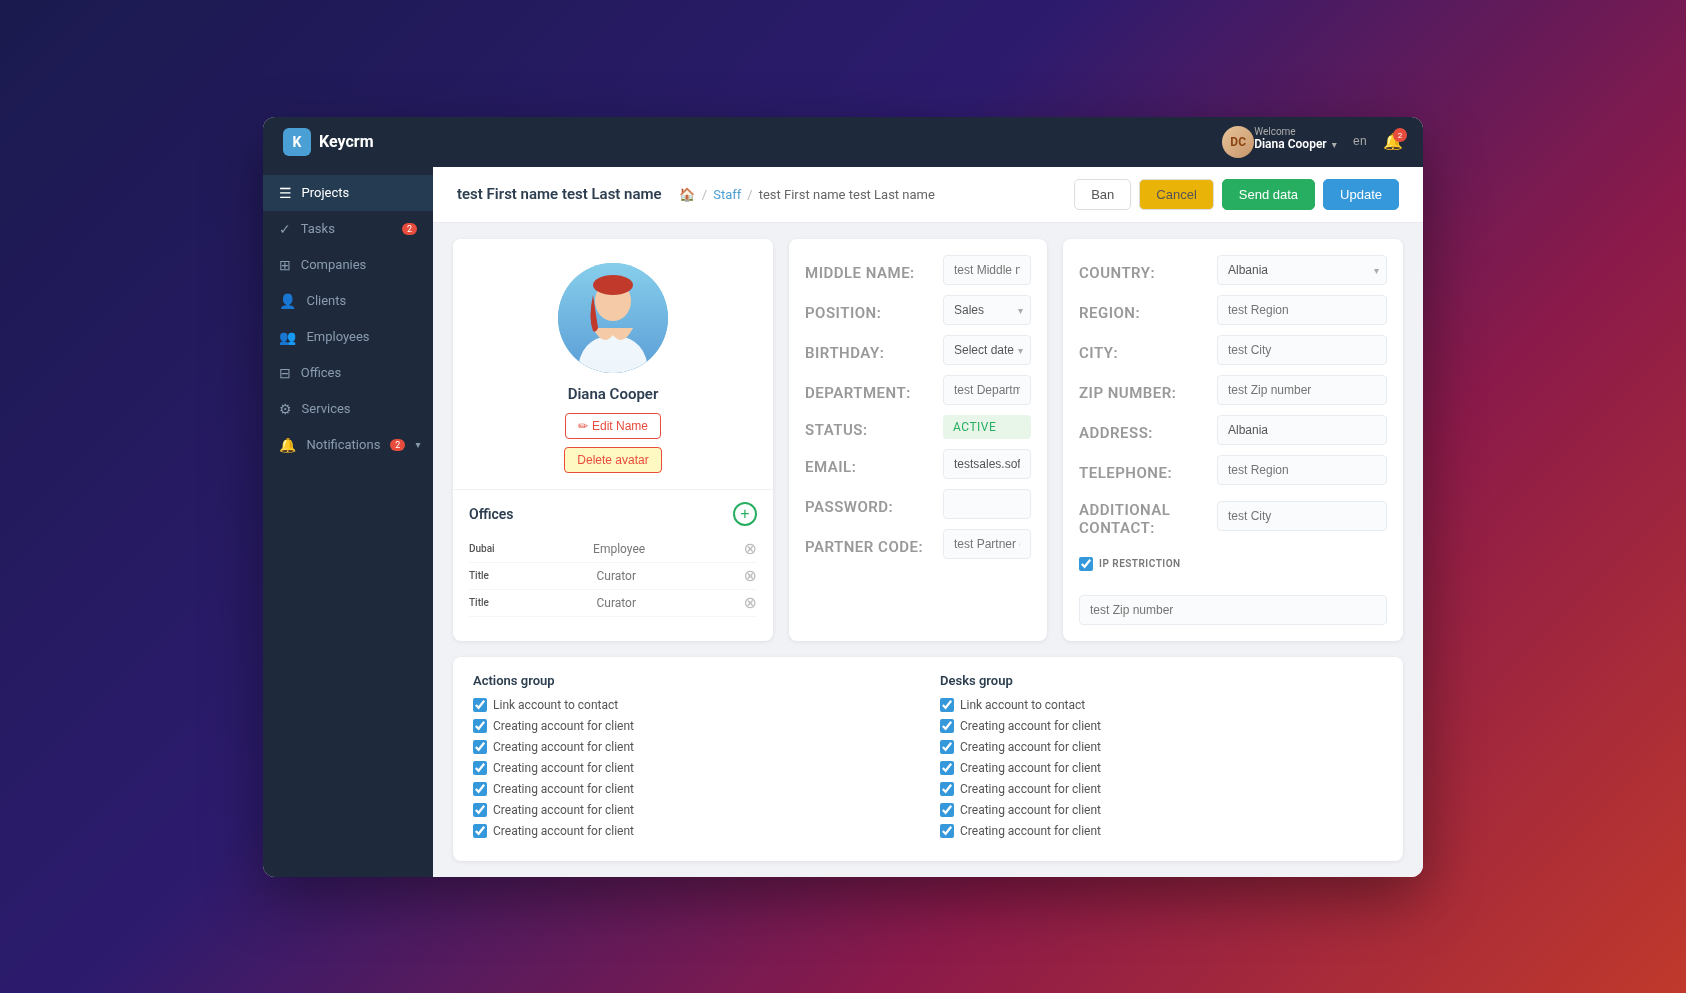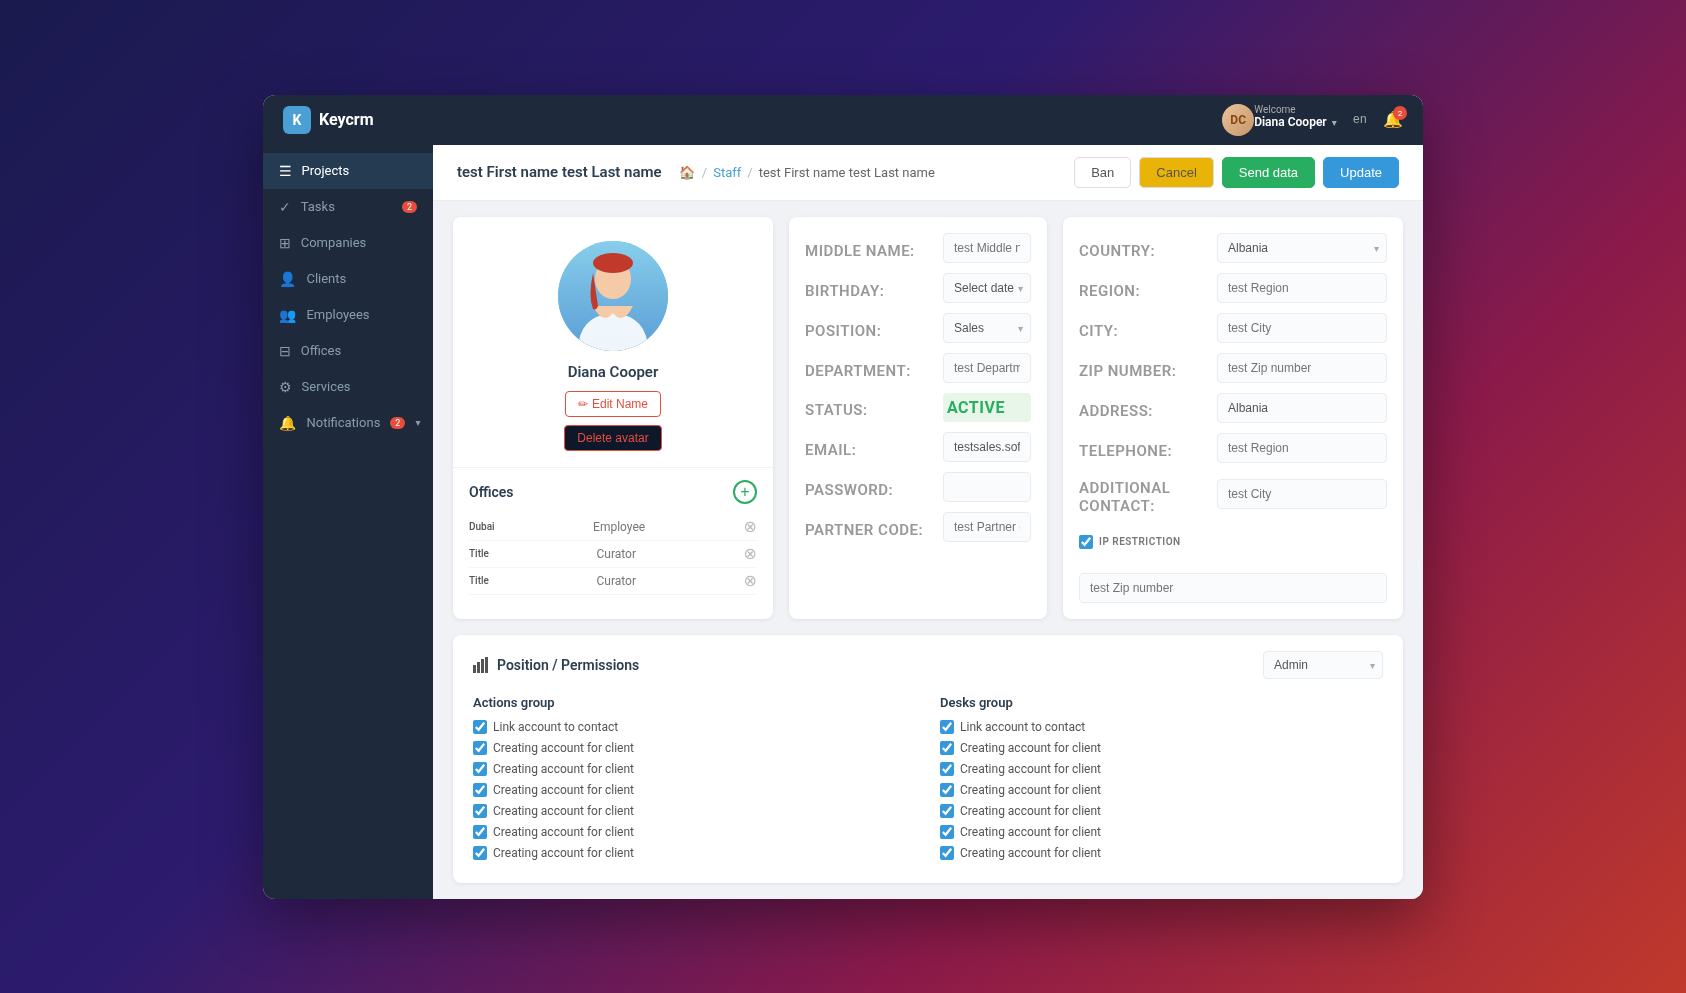--- a/index.html
+++ b/index.html
@@ -247,21 +247,21 @@
       font-size: 12px;
       cursor: pointer;
       display: flex;
       align-items: center;
       gap: 4px;
       margin-bottom: 8px;
     }
     .btn-delete-avatar {
       border: 1px solid #e74c3c;
       color: #e74c3c;
-      background: #0f172a;
+      background: #fef9c3;
       border-radius: 4px;
       padding: 5px 12px;
       font-size: 12px;
       cursor: pointer;
     }
     .profile-offices {
       padding: 12px 16px;
       border-top: 1px solid #f0f2f5;
     }
     .offices-header {
@@ -354,23 +354,23 @@
       transform: translateY(-50%);
       color: #aaa;
       font-size: 10px;
       pointer-events: none;
     }
     .status-badge {
       display: inline-block;
       background: #e8f5e9;
       color: #27ae60;
       border-radius: 4px;
-      padding: 5px 4px;
-      font-size: 16px;
-      font-weight: 700;
+      padding: 5px 10px;
+      font-size: 12px;
+      font-weight: 400;
       letter-spacing: 0.5px;
     }
     
     .right-form { padding: 16px; }
     .permissions-card {
       padding: 16px 20px;
     }
     .permissions-header {
       display: flex;
       align-items: center;
@@ -594,38 +594,38 @@
           </div>
 
           <div class="card form-card">
 
             <div class="form-row">
               <label class="form-label">MIDDLE NAME:</label>
               <input class="form-input" type="text" placeholder="test Middle name" style="">
             </div>
 
             <div class="form-row">
+              <label class="form-label">POSITION:</label>
+              <div class="form-select-wrap">
+                <select class="form-select">
+                  <option>Sales</option>
+                </select>
+              </div>
+            </div>
+
+            <div class="form-row">
               <label class="form-label">BIRTHDAY:</label>
               <div class="form-select-wrap">
                 <select class="form-select">
                   <option>Select date</option>
                 </select>
               </div>
             </div>
 
             <div class="form-row">
-              <label class="form-label">POSITION:</label>
-              <div class="form-select-wrap">
-                <select class="form-select">
-                  <option>Sales</option>
-                </select>
-              </div>
-            </div>
-
-            <div class="form-row">
               <label class="form-label">DEPARTMENT:</label>
               <input class="form-input" type="text" placeholder="test Department" style="">
             </div>
 
             <div class="form-row">
               <label class="form-label">STATUS:</label>
               <span class="status-badge">ACTIVE</span>
             </div>
 
 
@@ -689,38 +689,20 @@
             <div class="ip-row">
               <input type="checkbox" class="perm-checkbox" checked="" style="">
               <span class="ip-label">IP RESTRICTION</span>
             </div>
             
             <input class="form-input" type="text" placeholder="test Zip number" style="margin-top: 4px;">
           </div>
         </div>
 
         <div class="card permissions-card">
-          <div class="permissions-header">
-            <div class="permissions-title">
-              <svg width="16" height="16" viewBox="0 0 16 16">
-                <rect x="0" y="8" width="3" height="8" fill="#555"></rect>
-                <rect x="4" y="5" width="3" height="11" fill="#555"></rect>
-                <rect x="8" y="2" width="3" height="14" fill="#555"></rect>
-                <rect x="12" y="0" width="3" height="16" fill="#555"></rect>
-              </svg>
-              <span>Position / Permissions</span>
-            </div>
-            <div class="role-select-wrap">
-              <select class="permissions-role-select">
-                <option>Admin</option>
-                <option>Manager</option>
-                <option>Employee</option>
-              </select>
-            </div>
-          </div>
 
           <div class="permissions-groups">
 
             <div>
               <div class="perm-group-title">Actions group</div>
               <div class="perm-item">
                 <input type="checkbox" class="perm-checkbox" checked="" style="">
                 <span>Link account to contact</span>
               </div>
               <div class="perm-item">

